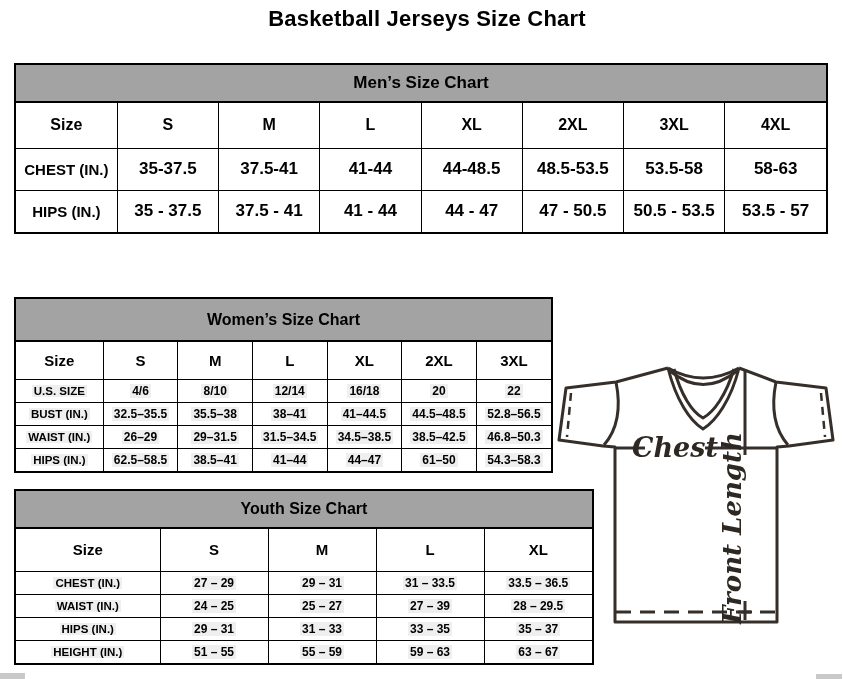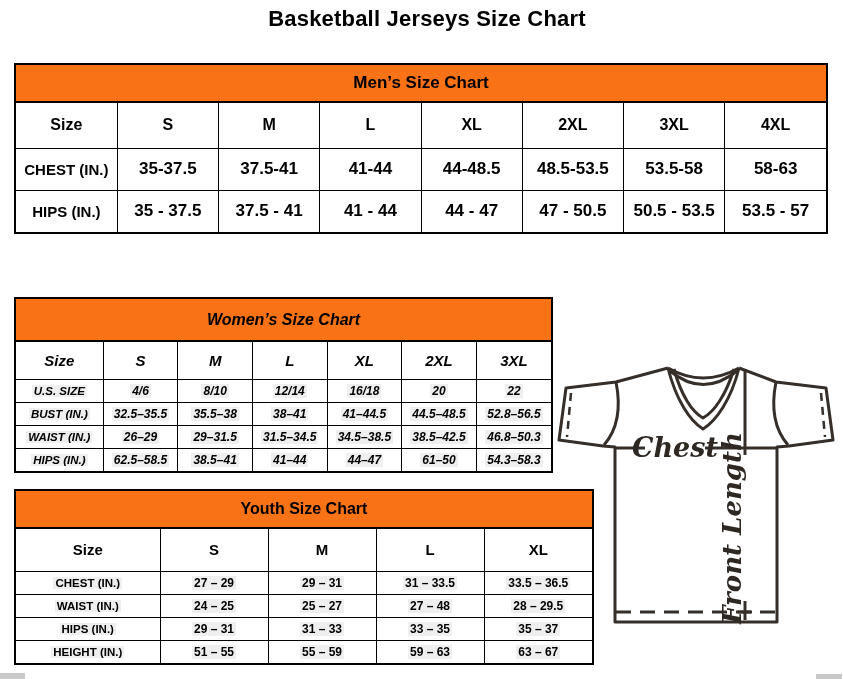--- a/index.html
+++ b/index.html
@@ -7,21 +7,21 @@
     width:843px;height:679px;position:relative;overflow:hidden;
     background:#ffffff;color:#000;
     font-family:"Liberation Sans", sans-serif;
   }
   .page-title{
     position:absolute;top:6px;left:0;width:812px;text-align:center;
     font-size:22px;font-weight:bold;letter-spacing:.2px;padding-left:21px;
   }
   .chart{position:absolute;border:2px solid #000;background:#fff;box-sizing:border-box;}
   .band{
-    background:#f97316;border-bottom:2px solid #000;
+    background:#a3a3a3;border-bottom:2px solid #000;
     display:flex;align-items:center;justify-content:center;font-weight:bold;
   }
   .chart table{border-collapse:collapse;table-layout:fixed;width:100%;}
   .chart th,.chart td{
     border:1.5px solid #000;text-align:center;vertical-align:middle;
     font-weight:bold;padding:0;overflow:hidden;white-space:nowrap;
   }
   .chart tr>*:first-child{border-left:none;}
   .chart tr>*:last-child{border-right:none;}
   .chart tr:first-child>*{border-top:none;}
@@ -30,21 +30,21 @@
   
   #mens{top:63px;left:14px;width:814px;}
   #mens .band{height:36px;font-size:17px;}
   #mens tr.head{height:45px;}
   #mens tr.data{height:42px;}
   #mens th{font-size:16px;}
   #mens td{font-size:17px;}
   #mens td.rowlabel{font-size:15px;}
 
   
-  #womens{top:297px;left:14px;width:539px;font-style:italic;}
+  #womens{top:297px;left:14px;width:539px;}
   #womens .band{height:41px;font-size:16px;}
   #womens tr.head{height:37px;}
   #womens tr.data{height:23px;}
   #womens th{font-size:15px;}
   #womens td{font-size:12px;}
   #womens td.rowlabel{font-size:11.5px;margin-left:12px;}
 
   
   #youth{top:489px;left:14px;width:580px;}
   #youth .band{height:36px;font-size:16px;}
@@ -194,21 +194,21 @@
       <td class="rowlabel"><span class="hl">CHEST (IN.)</span></td>
       <td><span class="hl">27 – 29</span></td>
       <td><span class="hl">29 – 31</span></td>
       <td><span class="hl">31 – 33.5</span></td>
       <td><span class="hl">33.5 – 36.5</span></td>
     </tr>
     <tr class="data">
       <td class="rowlabel"><span class="hl">WAIST (IN.)</span></td>
       <td><span class="hl">24 – 25</span></td>
       <td><span class="hl">25 – 27</span></td>
-      <td><span class="hl">27 – 48</span></td>
+      <td><span class="hl">27 – 39</span></td>
       <td><span class="hl">28 – 29.5</span></td>
     </tr>
     <tr class="data">
       <td class="rowlabel"><span class="hl">HIPS (IN.)</span></td>
       <td><span class="hl">29 – 31</span></td>
       <td><span class="hl">31 – 33</span></td>
       <td><span class="hl">33 – 35</span></td>
       <td><span class="hl">35 – 37</span></td>
     </tr>
     <tr class="data">

